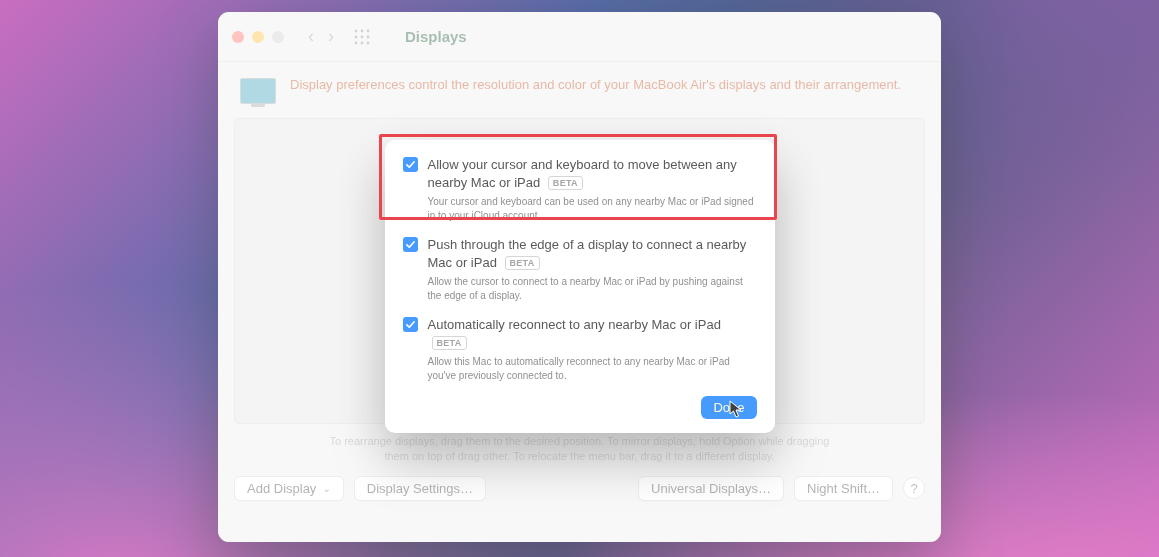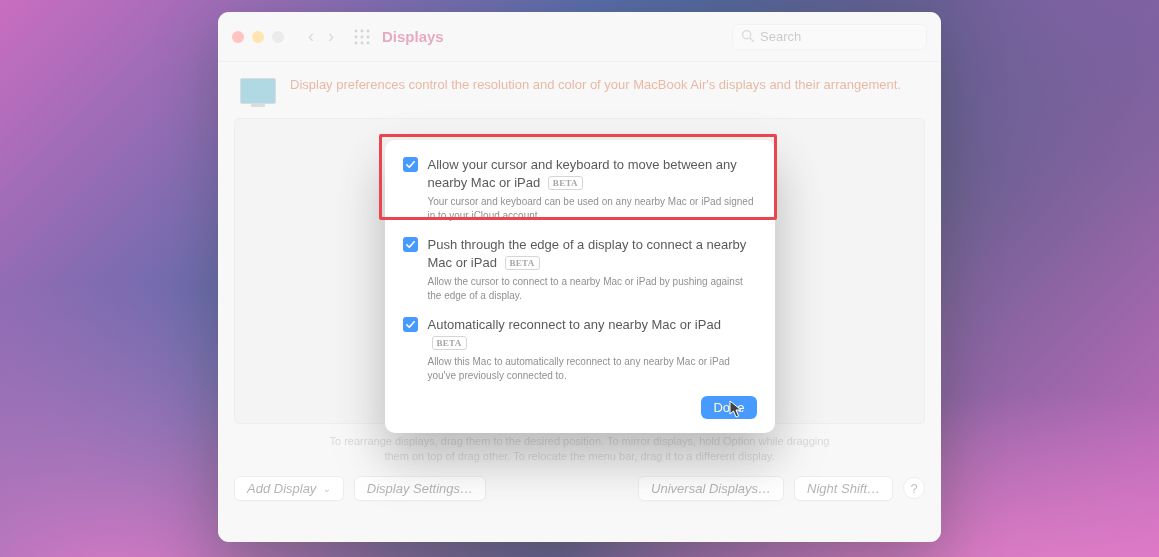--- a/index.html
+++ b/index.html
@@ -18,21 +18,21 @@
             display:flex; flex-direction:column; }
 
   .titlebar { height: 50px; display:flex; align-items:center; padding: 0 14px; gap:10px;
               border-bottom: 1px solid #d4d4d4; }
   .traffic { display:flex; gap:8px; }
   .tl { width:12px; height:12px; border-radius:50%; }
   .tl.red { background:#ff5f57; } .tl.yel { background:#febc2e; } .tl.grn { background:#c8c8c8; }
   .nav-arrows { display:flex; gap:14px; margin-left:14px; color:#9a9a9a; font-size:18px; }
   .grid-icon { width:16px; height:16px; margin-left:10px; }
   .grid-icon svg { display:block; }
-  .title { margin-left:2px; font-size:15px; font-weight:600; color:#be185d; }
+  .title { margin-left:25px; font-size:15px; font-weight:600; color:#14532d; }
   .spacer { flex:1; }
   .search-wrap { display:flex; align-items:center; gap:6px; background:#f3f3f3;
                  border:1px solid #dcdcdc; border-radius:6px; padding:3px 8px; width:195px;
                  color:#9a9a9a; }
   .search-wrap input { border:none; background:transparent; outline:none; font-size:13px;
                        color:#666; width:100%; }
 
   .intro { display:flex; gap:14px; padding: 14px 22px 8px; align-items:flex-start; }
   .monitor-icon { width:36px; height:26px; background:#2f9ab5; border:1px solid #9aa0a6;
                   border-radius:2px; position:relative; margin-top:2px; flex:none; }
@@ -41,21 +41,21 @@
   .intro-text { font-size:13px; color:#c2410c; line-height:1.35; }
 
   .canvas { margin: 6px 16px 0; height: 306px; background:#e2e2e2; border:1px solid #d0d0d0;
             border-radius:5px; position:relative; }
 
   .hints { text-align:center; font-size:11px; color:#9a9a9a; margin: 10px 12px 0; line-height:1.35; }
 
   .toolbar { display:flex; align-items:center; gap:10px; padding: 12px 16px 14px; }
   .btn { background:#fff; border:1px solid #cfcfcf; border-radius:6px; padding:4px 12px;
          font-size:13px; color:#333; display:inline-flex; align-items:center; gap:6px;
-         box-shadow: 0 1px 0 rgba(0,0,0,.04); font-style: italic; }
+         box-shadow: 0 1px 0 rgba(0,0,0,.04); }
   .btn .chev { font-size:10px; color:#666; }
   .help { width:22px; height:22px; border-radius:50%; background:#fff; border:1px solid #cfcfcf;
           display:flex; align-items:center; justify-content:center; font-size:13px; color:#555; }
 
   
   .dim { position:absolute; inset:0; background:rgba(255,255,255,0.5); border-radius:11px;
          pointer-events:none; }
 
   
   .sheet { position:absolute; top:128px; left:50%; transform:translateX(-50%);
@@ -64,21 +64,21 @@
   .opt { display:flex; gap:10px; margin-bottom:14px; }
   .opt:last-of-type { margin-bottom: 10px; }
   .cb { width:15px; height:15px; border-radius:3px; background:#0a7aff; flex:none; margin-top:1px;
         display:flex; align-items:center; justify-content:center; }
   .cb svg { width:11px; height:11px; }
   .opt-body { flex:1; }
   .opt-title { font-size:13px; color:#222; line-height:1.35; }
   .opt-desc { font-size:10px; color:#6b6b6b; margin-top:4px; line-height:1.35; }
   .beta { display:inline-block; font-size:9px; font-weight:600; color:#888;
           border:1px solid #c9c9c9; border-radius:3px; padding:0 4px; margin-left:4px;
-          vertical-align:1px; letter-spacing:.3px;font-family:Liberation Serif, serif; }
+          vertical-align:1px; letter-spacing:.3px; }
   .highlight { position:absolute; border:3px solid #e30613; pointer-events:none;
                border-radius:2px; }
   .sheet-footer { display:flex; justify-content:flex-end; }
   .done { background:#0a7aff; color:#fef9c3; border:none; border-radius:6px; padding:4px 12px;
           font-size:13px; font-weight:500; }
   .cursor { position:absolute; width:14px; height:18px; pointer-events:none; }
   .cursor svg { display:block; }
 </style>
 </head>
 <body>
@@ -107,29 +107,20 @@
             <circle cx="8" cy="8" r="1.4"></circle>
             <circle cx="14" cy="8" r="1.4"></circle>
         <circle cx="2" cy="14" r="1.4"></circle>
             <circle cx="8" cy="14" r="1.4"></circle>
             <circle cx="14" cy="14" r="1.4"></circle>
       </g>
         </svg>
     </span>
     <div class="title">Displays</div>
     <div class="spacer"></div>
-    <div class="search-wrap">
-      <span>
-        <svg width="13" height="13" viewBox="0 0 16 16">
-            <circle cx="7" cy="7" r="5" fill="none" stroke="#9a9a9a" stroke-width="1.6"></circle>
-            <line x1="11" y1="11" x2="15" y2="15" stroke="#9a9a9a" stroke-width="1.6" stroke-linecap="round"></line>
-          </svg>
-      </span>
-      <input placeholder="Search" style="">
-    </div>
   </div>
 
   <div class="intro">
     <div class="monitor-icon"></div>
     <div class="intro-text">Display preferences control the resolution and color of your MacBook Air's displays and their arrangement.</div>
   </div>
 
   <div class="canvas"></div>
 
   <div class="hints">

